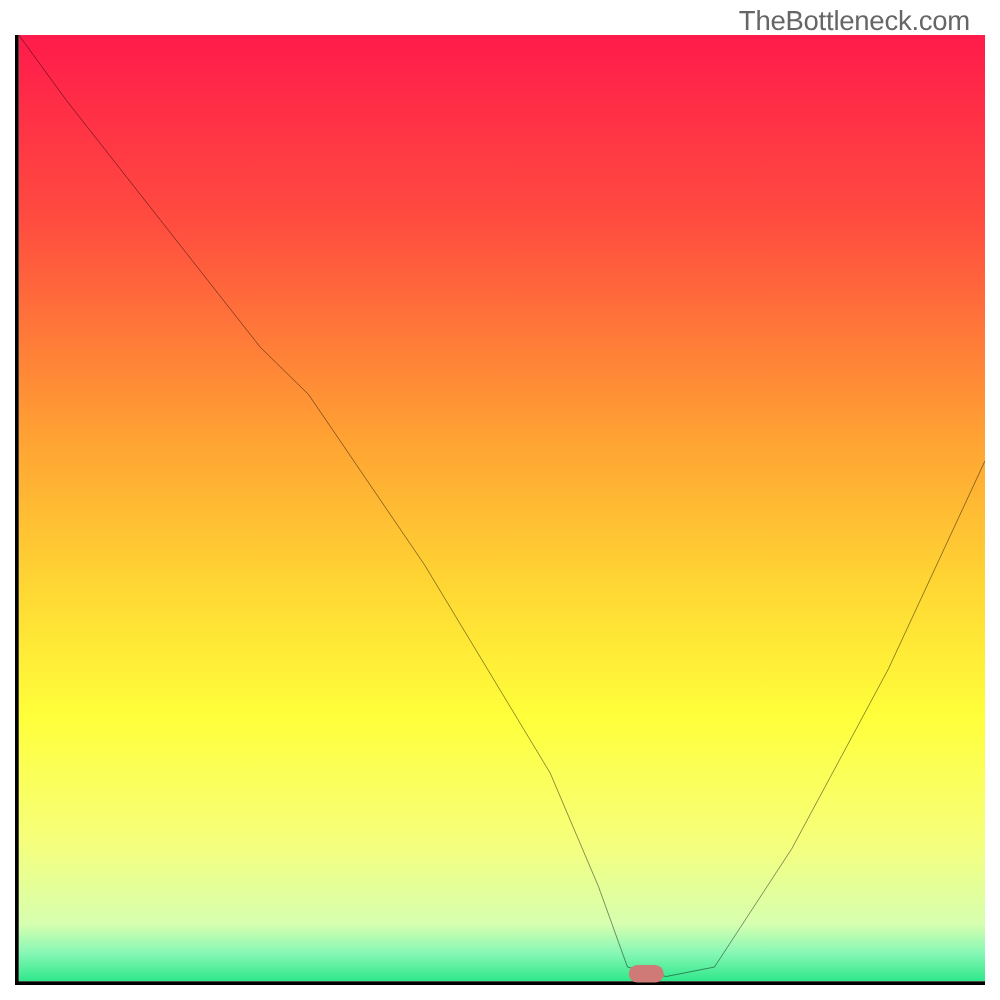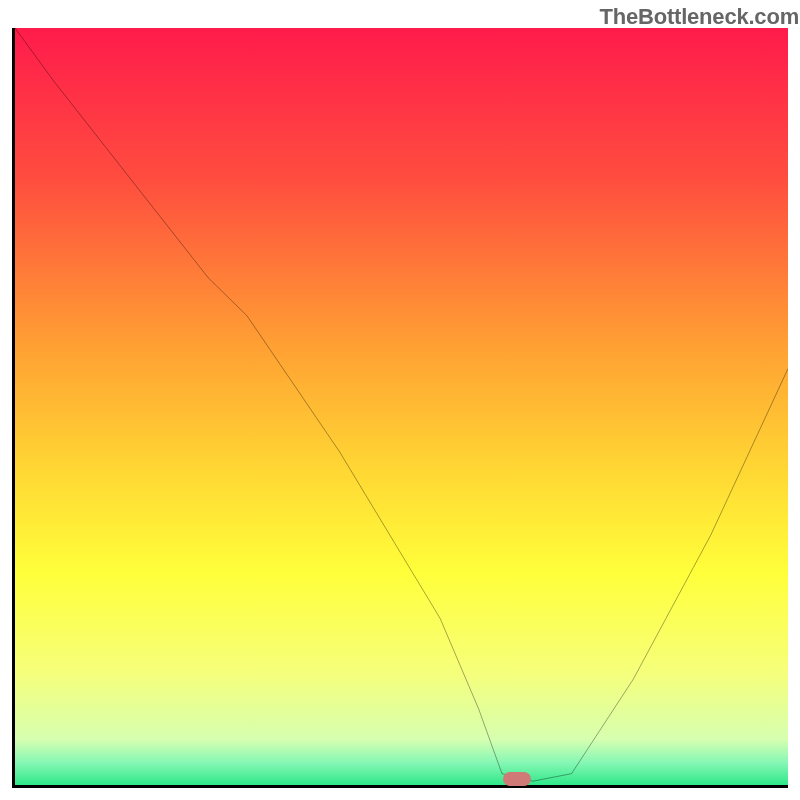--- a/index.html
+++ b/index.html
@@ -12,24 +12,24 @@
   }
   .chart-container {
     position: relative;
     width: 800px;
     height: 800px;
     background: #ffffff;
   }
   .watermark {
     position: absolute;
     top: 4px;
-    right: 1px;
+    right: 24px;
     color: #666666;
     font-size: 22px;
-    font-weight: bold;
+    font-weight: normal;
     letter-spacing: -0.2px;
     z-index: 5;
   }
   .plot-area {
     position: absolute;
     left: 12px;
     top: 28px;
     width: 776px;
     height: 760px;
     border-left: 3px solid #000;

